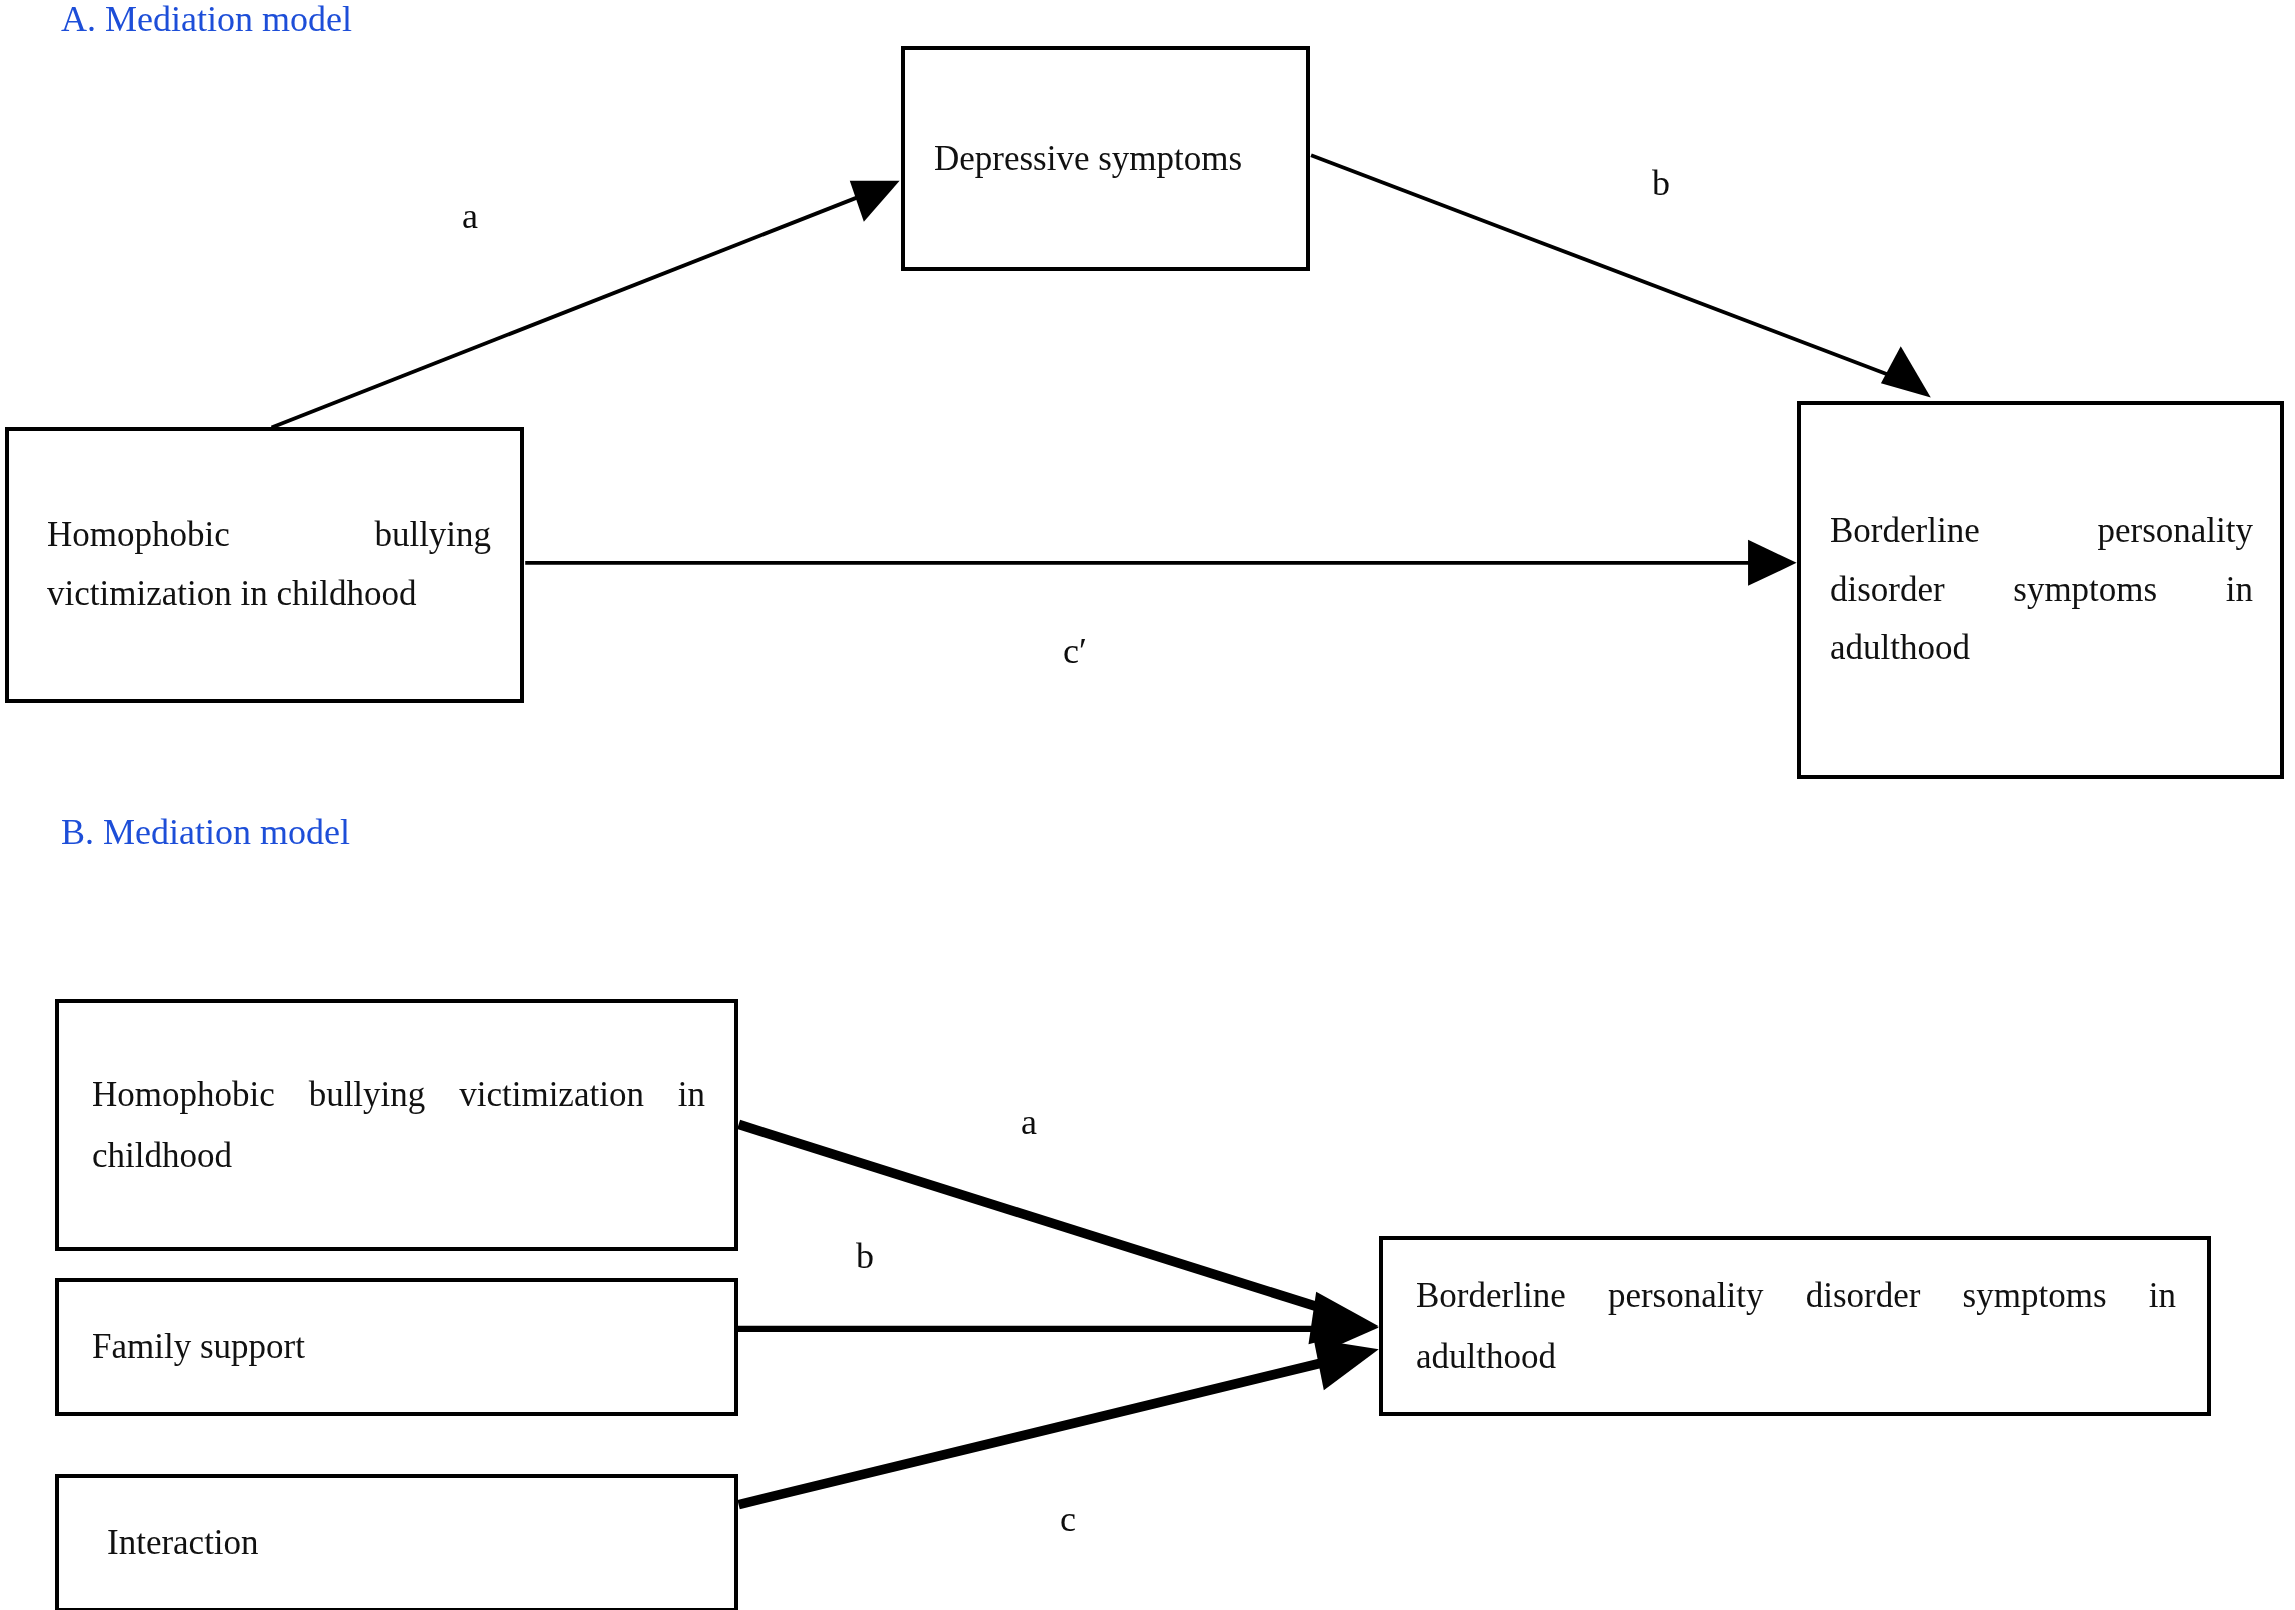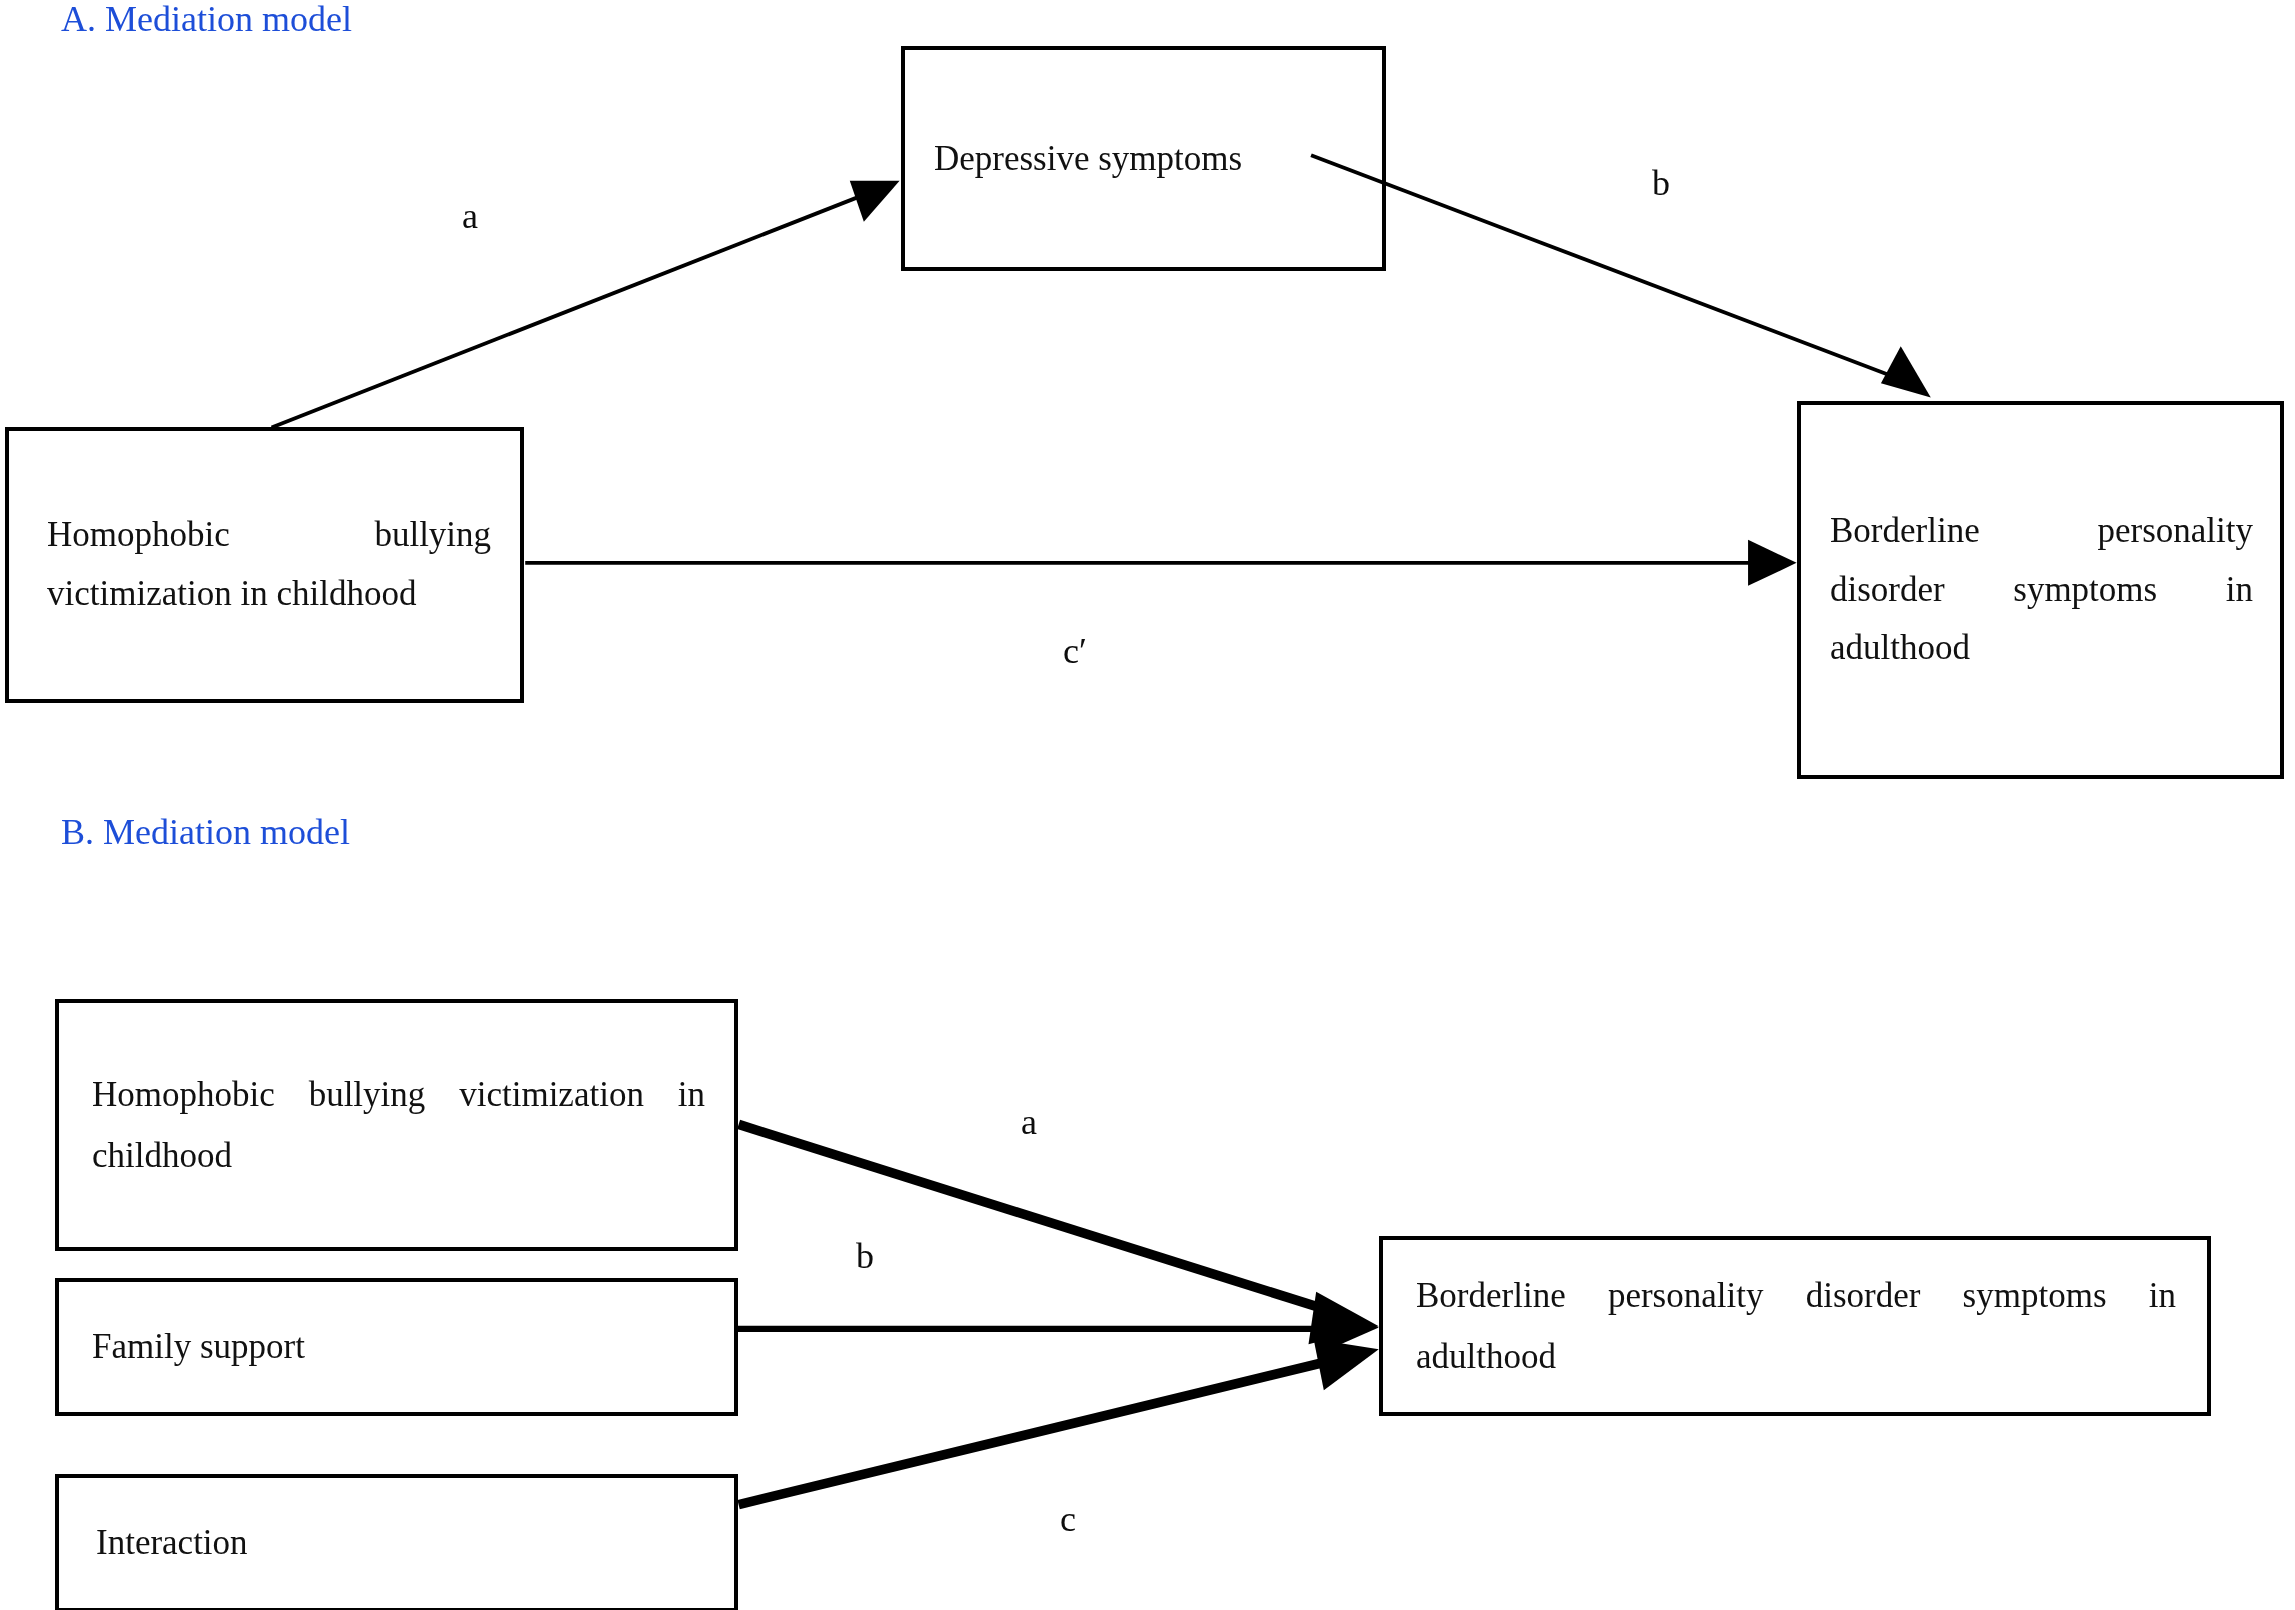--- a/index.html
+++ b/index.html
@@ -59,21 +59,21 @@
     pointer-events: none;
   }
 </style>
 </head>
 <body>
 
 <div id="page">
 
   <div class="section-title" style="left:61px; top:0px;">A. Mediation model</div>
 
-  <div class="node-box" style="left:901px; top:46px; width:485px; height:225px; padding:0 0 0 0;font-family:Liberation Serif, serif;">
+  <div class="node-box" style="left:901px; top:46px; width:409px; height:225px; padding:0 0 0 0;font-family:Liberation Serif, serif;">
     <div class="node-text two-line" style="padding:0 29px 0 29px;">Depressive symptoms</div>
   </div>
 
   <div class="node-box" style="left:5.1px; top:427px; width:519px; height:276px;">
     <div class="node-text" style="padding:0 29px 0 38px;">Homophobic bullying victimization in childhood</div>
   </div>
 
   <div class="node-box" style="left:1797px; top:401px; width:487px; height:378px;">
     <div class="node-text" style="padding:0 27px 0 29px;">Borderline personality disorder symptoms in adulthood</div>
   </div>
@@ -86,21 +86,21 @@
 
   <div class="node-box" style="left:55px; top:999px; width:683px; height:252px;">
     <div class="node-text two-line" style="padding:0 29px 0 33px;">Homophobic bullying victimization in childhood</div>
   </div>
 
   <div class="node-box" style="left:55px; top:1278px; width:683px; height:138px;">
     <div class="node-text" style="padding:0 29px 0 33px; text-align:center;">Family support</div>
   </div>
 
   <div class="node-box" style="left:55px; top:1474px; width:683px; height:138px;">
-    <div class="node-text" style="padding:0 29px 0 37px; text-align:left;">Interaction</div>
+    <div class="node-text" style="padding:0 29px 0 48px; text-align:left;">Interaction</div>
   </div>
 
   <div class="node-box" style="left:1379px; top:1236px; width:832px; height:180px;">
     <div class="node-text two-line" style="padding:0 31px 0 33px;">Borderline personality disorder symptoms in adulthood</div>
   </div>
 
   <div class="edge-label" style="left:1021px; top:1104px;">a</div>
   <div class="edge-label" style="left:856px; top:1238px;">b</div>
   <div class="edge-label" style="left:1060px; top:1501px;">c</div>
 

